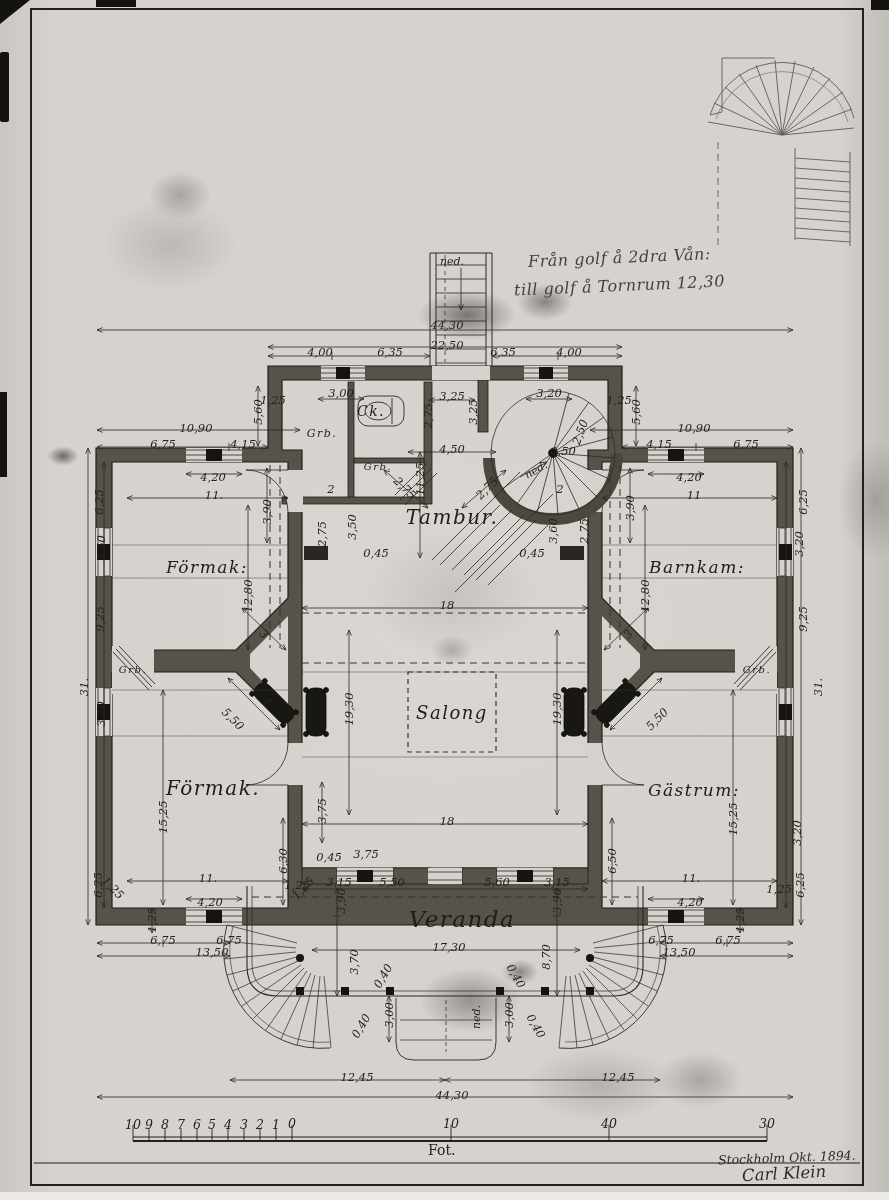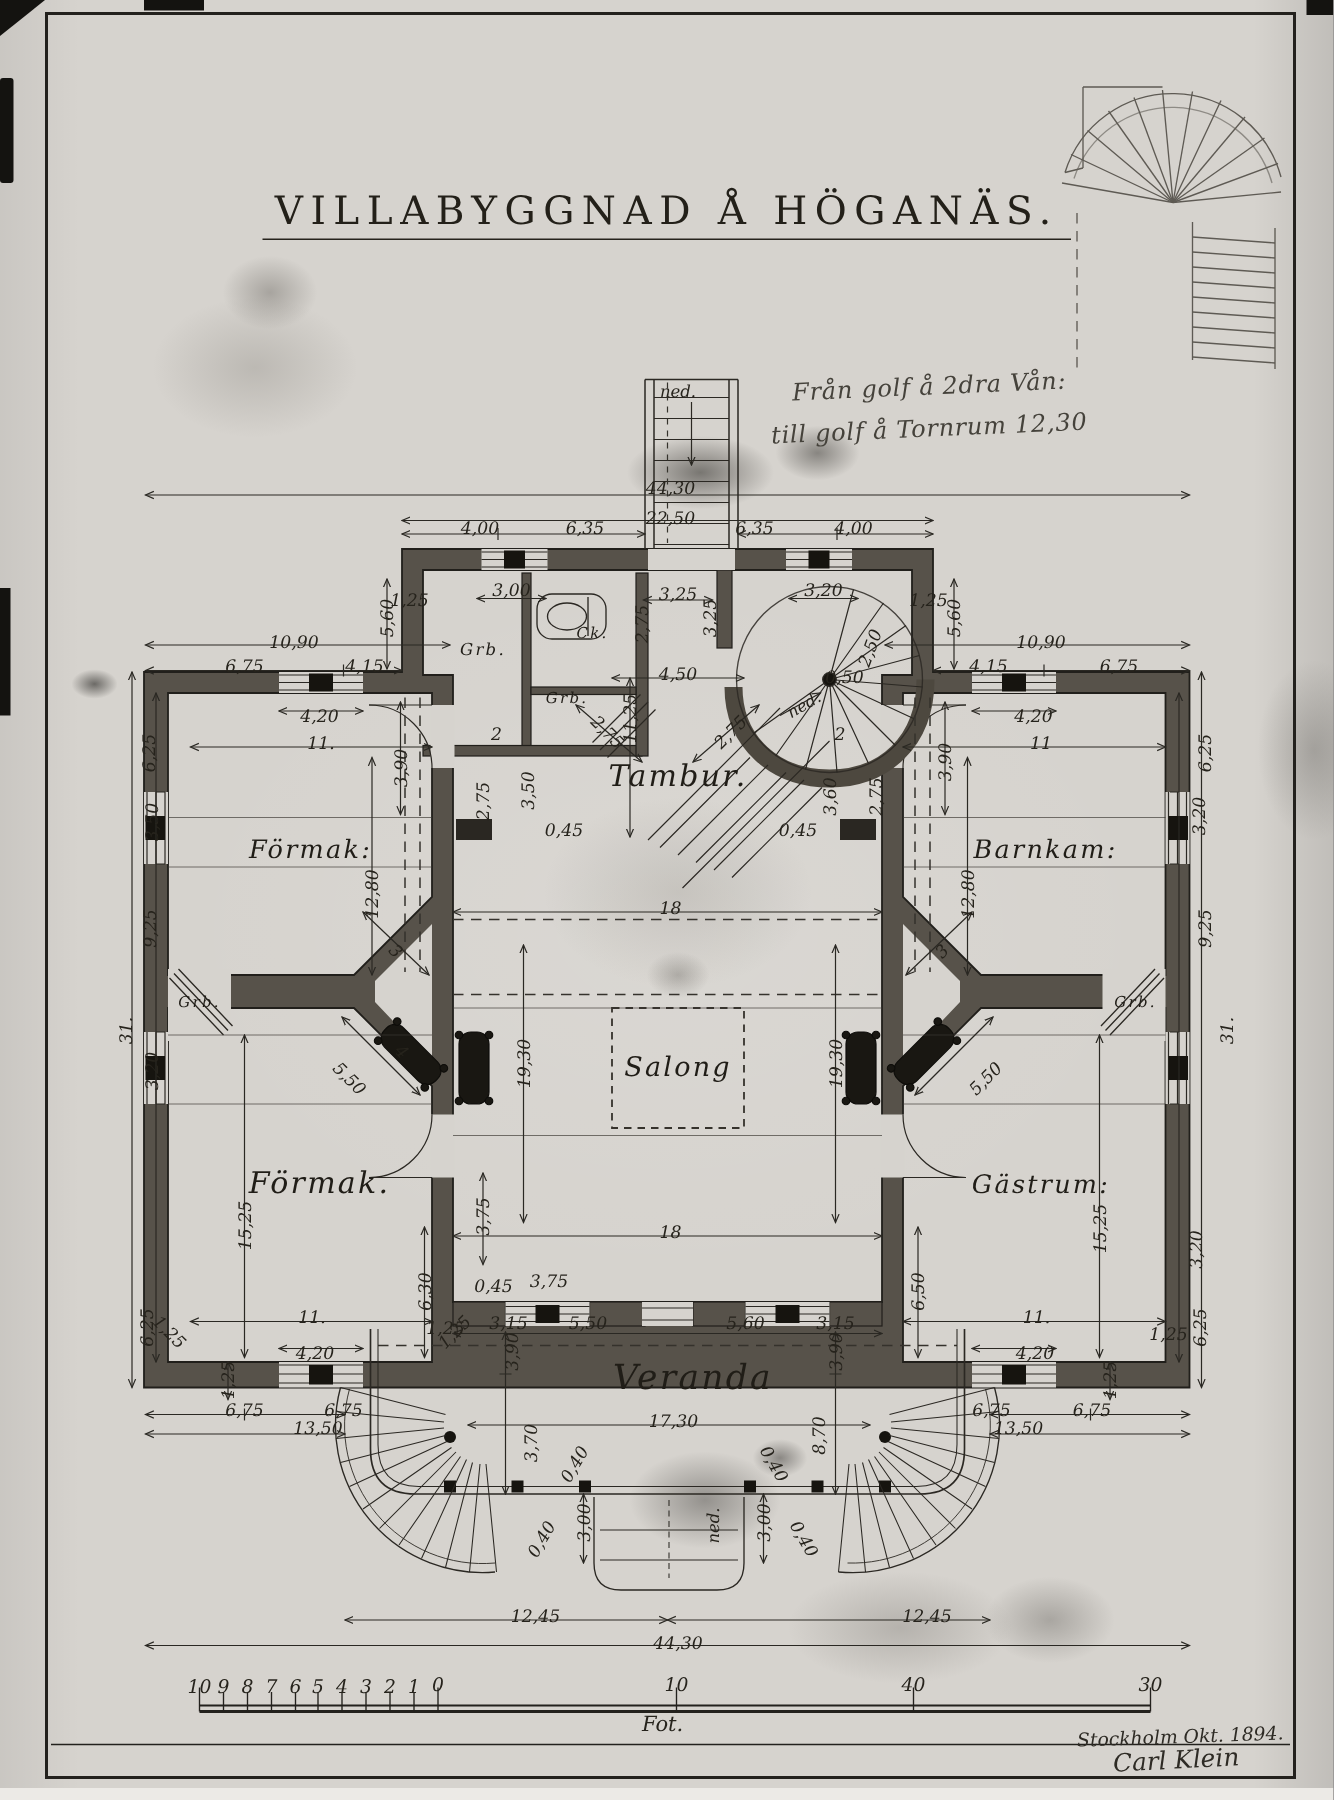--- a/index.html
+++ b/index.html
@@ -37,21 +37,21 @@
     font-size:26px;letter-spacing:5px;color:#232019;}
   .t2 .title-text{font-size:24px;letter-spacing:4px;}
   .title-text sup{font-size:13px;letter-spacing:1px;}
   .note{position:absolute;font-style:italic;color:#45423b;transform:rotate(-2.5deg);
     font-size:16px;letter-spacing:.5px;}
   .note1{left:528px;top:248px;}
   .note2{left:514px;top:276px;}
   .sig{position:absolute;font-style:italic;color:#2e2b25;}
   .sig1{left:718px;top:1150px;font-size:12.5px;transform:rotate(-2deg);}
   .sig2{left:742px;top:1164px;font-size:16.5px;transform:rotate(-3deg);}
-  .scale-unit{position:absolute;left:428px;top:1142px;font-style:italic;font-size:14px;color:#26231c;}
+  .scale-unit{position:absolute;left:428px;top:1142px;font-size:14px;color:#26231c;}
   .mark{position:absolute;background:#141310;}
   .m1{left:0;top:0;width:30px;height:24px;clip-path:polygon(0 0,100% 0,55% 45%,0 100%);}
   .m2{left:0;top:52px;width:9px;height:70px;border-radius:2px;}
   .m3{left:0;top:392px;width:7px;height:85px;}
   .m4{right:0;top:0;width:18px;height:10px;}
   .m5{left:96px;top:0;width:40px;height:7px;}
   .edge-bottom{position:absolute;left:0;bottom:0;width:100%;height:8px;background:#eceae6;}
 </style>
 </head>
 <body>
@@ -499,21 +499,21 @@
       <span class="lbl dim" style="left: 113px; top: 888px; transform: translate(-50%, -50%) rotate(45deg);">1,25</span>
       <span class="lbl dim" style="left: 303px; top: 888px; transform: translate(-50%, -50%) rotate(-45deg);">1,25</span>
       <span class="lbl room" style="left: 452px; top: 517px; font-size: 20px; transform: translate(-50%, -50%);">Tambur.</span>
       <span class="lbl room" style="left: 207px; top: 567px; font-size: 17px; transform: translate(-50%, -50%);">Förmak:</span>
       <span class="lbl room" style="left: 697px; top: 567px; font-size: 17px; transform: translate(-50%, -50%);">Barnkam:</span>
       <span class="lbl room" style="left: 452px; top: 712px; font-size: 18px; transform: translate(-50%, -50%);">Salong</span>
       <span class="lbl room" style="left: 213px; top: 788px; font-size: 20px; transform: translate(-50%, -50%);">Förmak.</span>
       <span class="lbl room" style="left: 694px; top: 790px; font-size: 17px; transform: translate(-50%, -50%);">Gästrum:</span>
       <span class="lbl room" style="left: 462px; top: 919px; font-size: 23px; transform: translate(-50%, -50%);">Veranda</span>
       <span class="lbl room" style="left: 322px; top: 433px; font-size: 11px; transform: translate(-50%, -50%);">Grb.</span>
-      <span class="lbl room" style="left: 371px; top: 423px; font-size: 10px; transform: translate(-50%, -50%); margin-left: 24px;">Ck.</span>
+      <span class="lbl room" style="left: 371px; top: 411px; font-size: 14px; transform: translate(-50%, -50%);">Ck.</span>
       <span class="lbl room" style="left: 378px; top: 466px; font-size: 10px; transform: translate(-50%, -50%);">Grb.</span>
       <span class="lbl room" style="left: 133px; top: 669px; font-size: 10px; transform: translate(-50%, -50%);">Grb.</span>
       <span class="lbl room" style="left: 757px; top: 669px; font-size: 10px; transform: translate(-50%, -50%);">Grb.</span>
       <span class="lbl annotation" style="left: 452px; top: 261px; transform: translate(-50%, -50%);">ned.</span>
       <span class="lbl annotation" style="left: 536px; top: 470px; transform: translate(-50%, -50%) rotate(-30deg);">ned.</span>
       <span class="lbl annotation" style="left: 476px; top: 1017px; transform: translate(-50%, -50%) rotate(-90deg);">ned.</span>
       <span class="lbl scale-number" style="left: 133px; top: 1124px; transform: translate(-50%, -50%);">10</span>
       <span class="lbl scale-number" style="left: 149px; top: 1124px; transform: translate(-50%, -50%);">9</span>
       <span class="lbl scale-number" style="left: 165px; top: 1124px; transform: translate(-50%, -50%);">8</span>
       <span class="lbl scale-number" style="left: 181px; top: 1124px; transform: translate(-50%, -50%);">7</span>
@@ -522,23 +522,20 @@
       <span class="lbl scale-number" style="left: 228px; top: 1124px; transform: translate(-50%, -50%);">4</span>
       <span class="lbl scale-number" style="left: 244px; top: 1124px; transform: translate(-50%, -50%);">3</span>
       <span class="lbl scale-number" style="left: 260px; top: 1124px; transform: translate(-50%, -50%);">2</span>
       <span class="lbl scale-number" style="left: 276px; top: 1124px; transform: translate(-50%, -50%);">1</span>
       <span class="lbl scale-number" style="left: 292px; top: 1123px; transform: translate(-50%, -50%);">0</span>
       <span class="lbl scale-number" style="left: 451px; top: 1123px; transform: translate(-50%, -50%);">10</span>
       <span class="lbl scale-number" style="left: 609px; top: 1123px; transform: translate(-50%, -50%);">40</span>
       <span class="lbl scale-number" style="left: 767px; top: 1123px; transform: translate(-50%, -50%);">30</span>
     </div>
 
-  <div class="title-wrap t1">
-    <span class="title-text">VILLABYGGNAD Å HÖGANÄS.</span>
-  </div>
 
   <div class="note note1">Från golf å 2dra Vån:</div>
   <div class="note note2">till golf å Tornrum 12,30</div>
 
   <div class="scale-unit">Fot.</div>
 
   <div class="sig sig1">Stockholm Okt. 1894.</div>
   <div class="sig sig2">Carl Klein</div>
 
   <div class="edge-bottom"></div>

